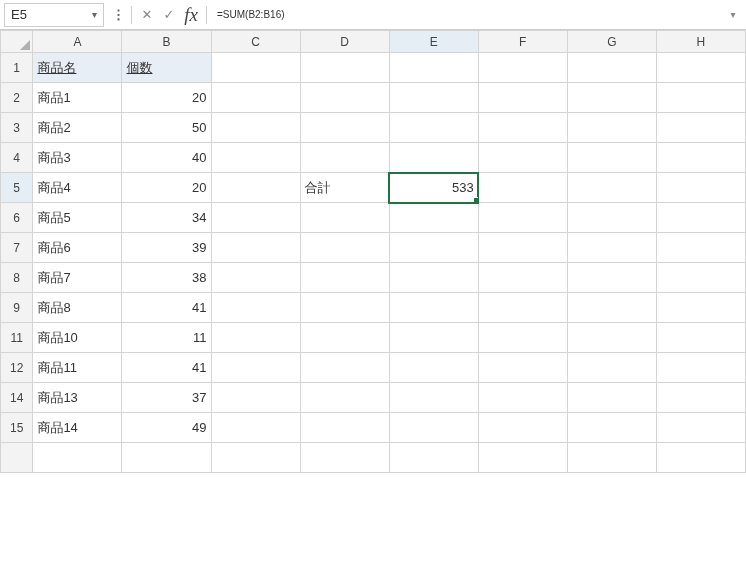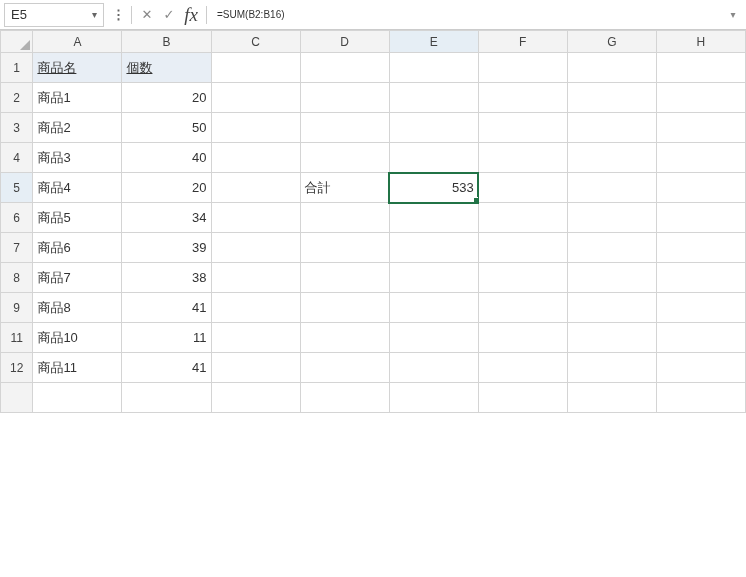--- a/index.html
+++ b/index.html
@@ -322,20 +322,42 @@
           <td class="text">商品11</td>
           <td class="num">41</td>
           <td></td>
           <td></td>
           <td></td>
           <td></td>
           <td></td>
           <td></td>
         </tr>
         <tr>
+          <th>14</th>
+          <td class="text">商品13</td>
+          <td class="num">37</td>
+          <td></td>
+          <td></td>
+          <td></td>
+          <td></td>
+          <td></td>
+          <td></td>
+        </tr>
+        <tr>
+          <th>15</th>
+          <td class="text">商品14</td>
+          <td class="num">49</td>
+          <td></td>
+          <td></td>
+          <td></td>
+          <td></td>
+          <td></td>
+          <td></td>
+        </tr>
+        <tr>
           <th></th>
           <td></td>
           <td></td>
           <td></td>
           <td></td>
           <td></td>
           <td></td>
           <td></td>
           <td></td>
         </tr>

